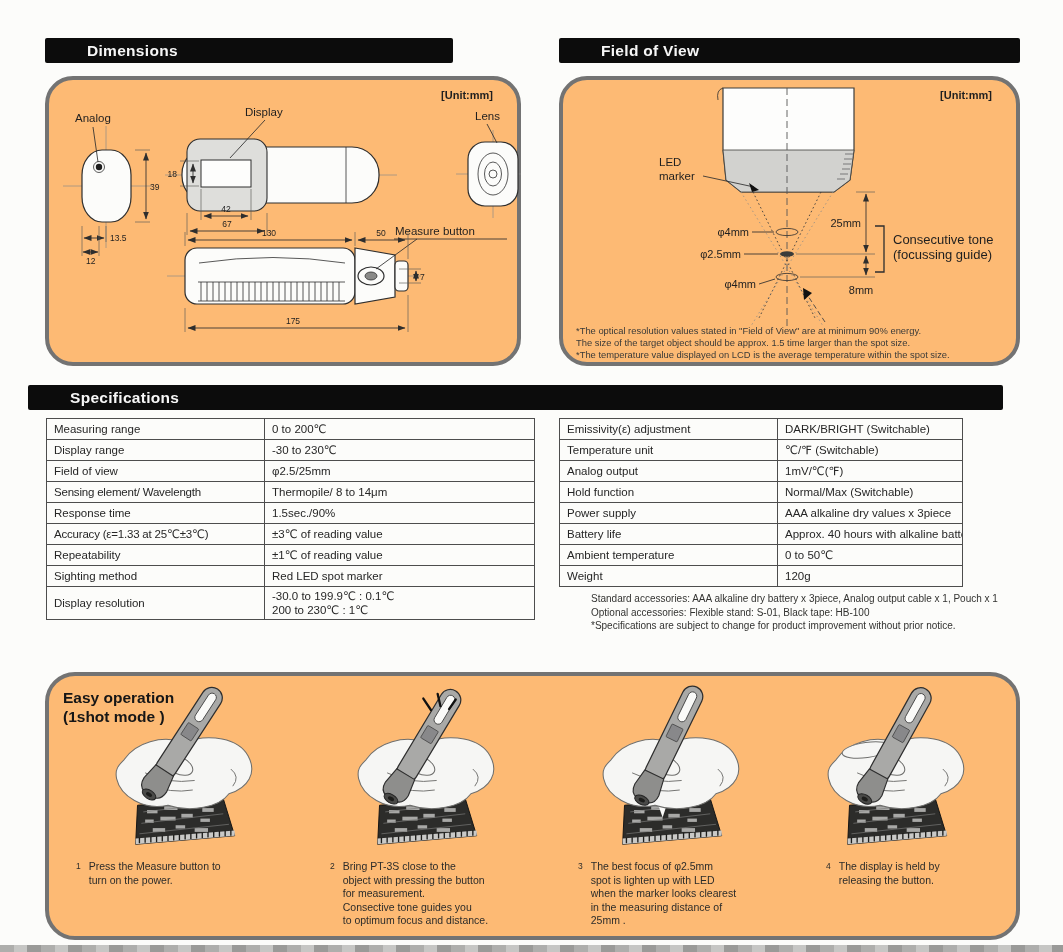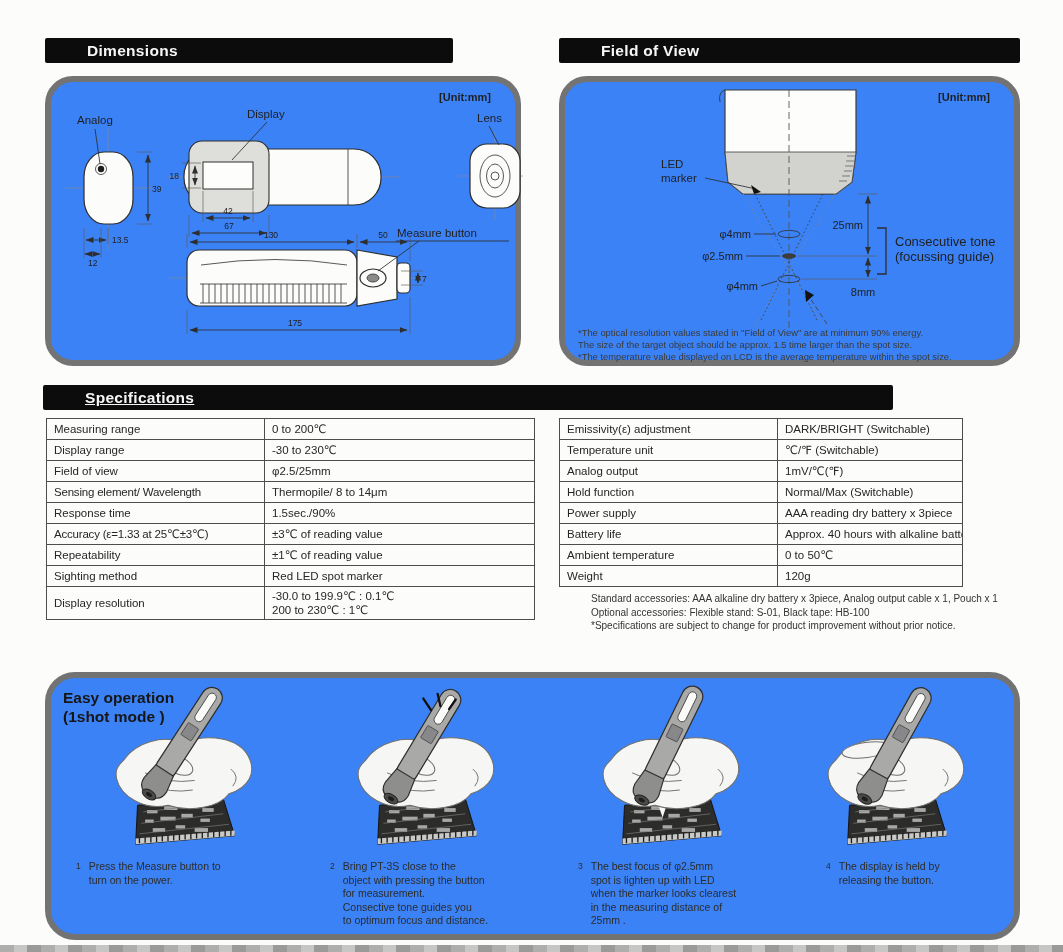--- a/index.html
+++ b/index.html
@@ -1,21 +1,21 @@
 <!DOCTYPE html>
 <html><head>
 <meta charset="utf-8">
 <style>
   html,body{margin:0;padding:0;background:#e9e9e7;}
   .page{position:relative;width:1063px;height:952px;background:#fcfcfa;overflow:hidden;
         font-family:"Liberation Sans","DejaVu Sans",sans-serif;color:#262626;}
   .secbar{position:absolute;height:25px;background:#0c0c0c;color:#f6f6f6;font-size:15.5px;
           font-weight:bold;line-height:25px;padding-left:42px;box-sizing:border-box;
           border-radius:2px;letter-spacing:.3px;}
-  .panel{position:absolute;border:6px solid #737373;border-radius:28px;background:#3b82f6;box-sizing:border-box;}
+  .panel{position:absolute;border:4px solid #737373;border-radius:28px;background:#fdba74;box-sizing:border-box;}
   .unit-label{position:absolute;top:9px;right:24px;font-size:11px;font-weight:bold;color:#1f1f1f;}
   .diagram{position:absolute;left:0;top:0;}
   
   .shape{fill:#fcfcfa;stroke:#2e2e2e;stroke-width:1.2;}
   .thin{stroke:#2e2e2e;stroke-width:0.8;fill:none;}
   .cl{stroke:#8a8a88;stroke-width:0.65;}
   .ext{stroke:#5a5a58;stroke-width:0.65;}
   .dim{stroke:#2e2e2e;stroke-width:0.85;}
   .ldr{stroke:#2e2e2e;stroke-width:0.85;}
   .lab{font-size:11.5px;fill:#1f1f1f;}
@@ -240,21 +240,21 @@
       <text class="note" x="13" y="278">*The temperature value displayed on LCD is the average temperature within the spot size.</text>
 
       <defs>
         <marker id="mb" markerWidth="9" markerHeight="8" refX="7.5" refY="3" orient="auto-start-reverse" markerUnits="userSpaceOnUse">
           <path d="M0,0 L8,3 L0,6 Z" fill="#2e2e2e"></path>
         </marker>
       </defs>
     </svg>
   </div>
 
-  <div class="secbar" style="left:43px;top:385px;width:850px;text-decoration:underline;">Specifications</div>
+  <div class="secbar" style="left:28px;top:385px;width:975px;">Specifications</div>
 
   <table class="spec" style="left:46px;top:418px;width:489px;">
     <tbody>
       <tr>
           <td class="lbl">Measuring range</td>
           <td>0 to 200℃</td>
         </tr>
       <tr>
           <td class="lbl">Display range</td>
           <td>-30 to 230℃</td>
@@ -306,21 +306,21 @@
       <tr>
           <td class="lbl">Analog output</td>
           <td>1mV/℃(℉)</td>
         </tr>
       <tr>
           <td class="lbl">Hold function</td>
           <td>Normal/Max (Switchable)</td>
         </tr>
       <tr>
           <td class="lbl">Power supply</td>
-          <td>AAA reading dry battery x 3piece</td>
+          <td>AAA alkaline dry values x 3piece</td>
         </tr>
       <tr>
           <td class="lbl">Battery life</td>
           <td>Approx. 40 hours with alkaline battery</td>
         </tr>
       <tr>
           <td class="lbl">Ambient temperature</td>
           <td>0 to 50℃</td>
         </tr>
       <tr>

